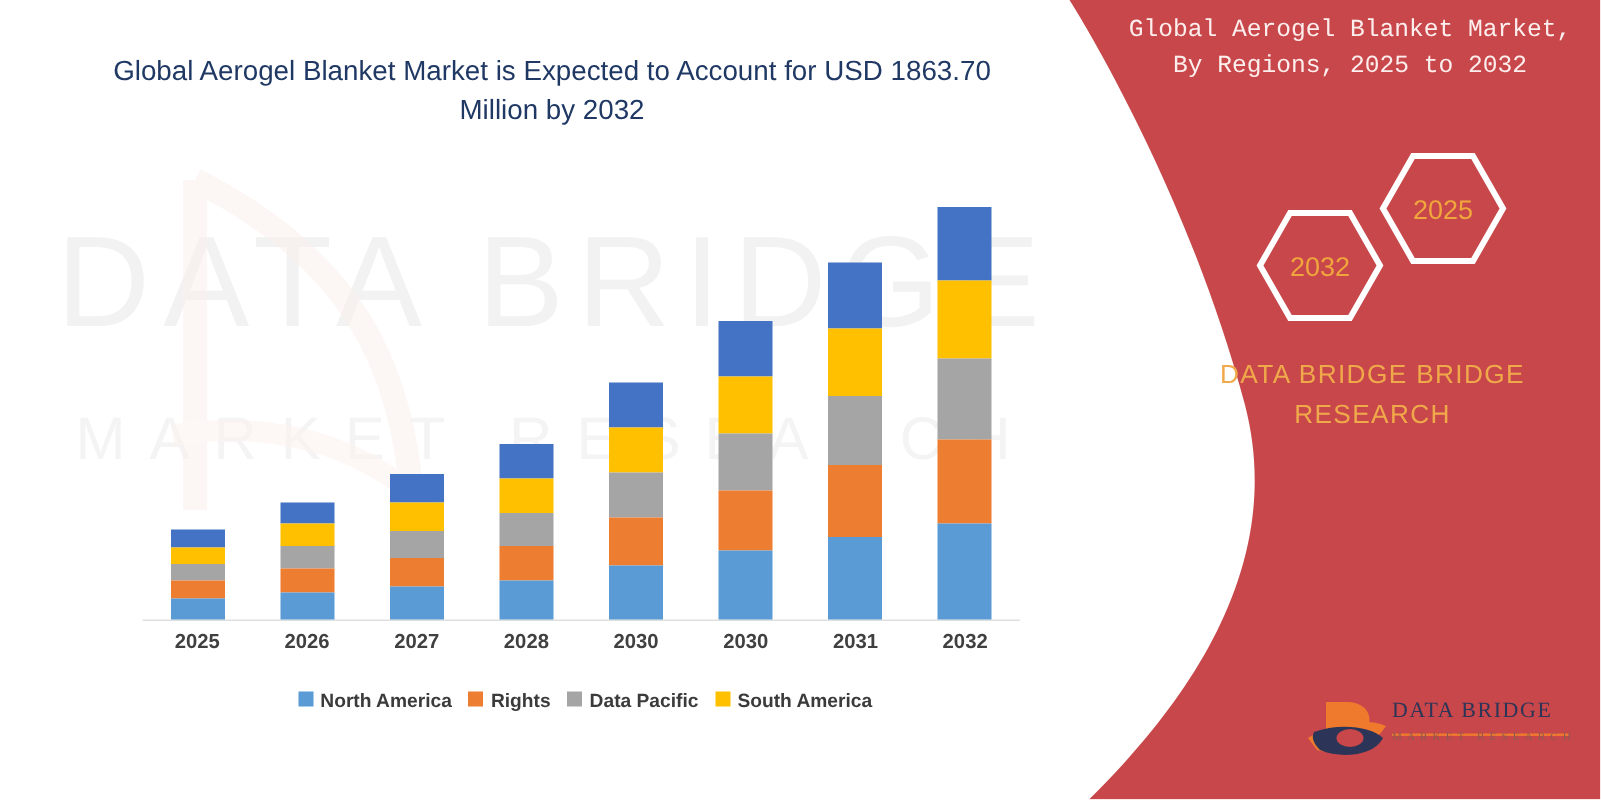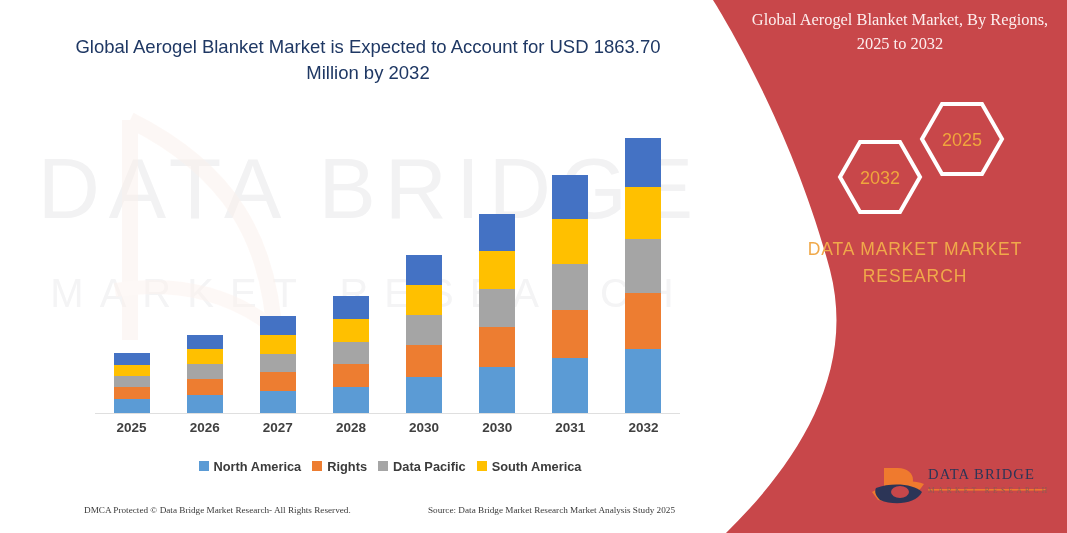--- a/index.html
+++ b/index.html
@@ -46,21 +46,21 @@
   
   .footer{position:absolute;left:0;top:505px;width:720px;height:24px;}
   .foot-left{position:absolute;left:84px;top:0;font-size:9.2px;color:#3a3a3a;
     font-family:"Liberation Serif",serif;white-space:nowrap;}
   .foot-right{position:absolute;left:428px;top:0;font-size:9.2px;color:#3a3a3a;
     font-family:"Liberation Serif",serif;white-space:nowrap;}
 
   
   .panel-title{position:absolute;left:750px;top:8px;width:300px;text-align:center;
     color:#fdeeee;font-size:16.4px;line-height:1.45;font-weight:400;
-    font-family:Liberation Serif, serif;}
+    font-family:Liberation Mono, monospace;}
   .hexwrap{position:absolute;left:818px;top:92px;width:200px;height:132px;}
   .hex-label{font-size:18px;fill:#f0a63c;font-family:"Liberation Sans",sans-serif;}
   .brand{position:absolute;left:790px;top:236px;width:250px;text-align:center;
     color:#f0a94a;font-size:17.5px;letter-spacing:.9px;line-height:1.55;
     font-family:"Liberation Sans",sans-serif;}
   .logo{position:absolute;left:866px;top:462px;width:190px;height:48px;}
   .logo-name{position:absolute;left:928px;top:466px;font-size:14.6px;letter-spacing:1.1px;
     color:#2c3557;font-family:"Liberation Serif",serif;}
   .logo-sub{position:absolute;left:928px;top:486px;font-size:7.4px;letter-spacing:3.4px;
     color:#8d5a52;font-family:"Liberation Serif",serif;}
@@ -164,24 +164,20 @@
       <div class="leg-item">
         <span class="leg-swatch" style="background: rgb(165, 165, 165);"></span>
         <span class="leg-label">Data Pacific</span>
       </div>
       <div class="leg-item">
         <span class="leg-swatch" style="background: rgb(255, 192, 0);"></span>
         <span class="leg-label">South America</span>
       </div>
     </div>
 
-  <div class="footer">
-    <div class="foot-left">DMCA Protected © Data Bridge Market Research-  All Rights Reserved.</div>
-    <div class="foot-right">Source: Data Bridge Market Research  Market Analysis Study 2025</div>
-  </div>
 
   <div class="red-panel">
     <svg width="1067" height="533" viewBox="0 0 1067 533">
       <path d="M713 0 C713 0, 790 120, 830 270 C858 378, 790 470, 726 533 L1067 533 L1067 0 Z" fill="#c8474a"></path>
     </svg>
   </div>
 
   <div class="panel-title">Global Aerogel Blanket Market, By Regions, 2025 to 2032</div>
 
   <div class="hexwrap">
@@ -191,21 +187,21 @@
         <text id="hexlab1" class="hex-label" x="144" y="54" text-anchor="middle">2025</text>
       </g>
       <g>
         <polygon points="22,85 42,50 82,50 102,85 82,120 42,120" fill="none" stroke="#ffffff" stroke-width="4"></polygon>
         <text id="hexlab0" class="hex-label" x="62" y="92" text-anchor="middle">2032</text>
       </g>
     </svg>
   </div>
 
   <div class="brand">
-    <span>DATA MARKET MARKET</span><br>
+    <span>DATA BRIDGE BRIDGE</span><br>
     <span>RESEARCH</span>
   </div>
 
   <svg class="logo" viewBox="0 0 190 48">
     <path d="M18 6 L18 32 L30 32 C42 32 47 25 47 18 C47 11 41 6 32 6 Z" fill="#ef7a2e"></path>
     <path d="M6 30 C22 20 44 16 58 22 C48 38 26 42 12 38 Z" fill="#ef7a2e"></path>
     <path d="M10 26 C26 20 48 22 56 30 C50 42 28 44 14 38 C10 34 8 30 10 26 Z" fill="#2c3557"></path>
     <ellipse cx="34" cy="30" rx="9" ry="6" fill="#c8474a"></ellipse>
     <rect x="62" y="27" width="118" height="1.6" fill="#ef7a2e"></rect>
   </svg>

